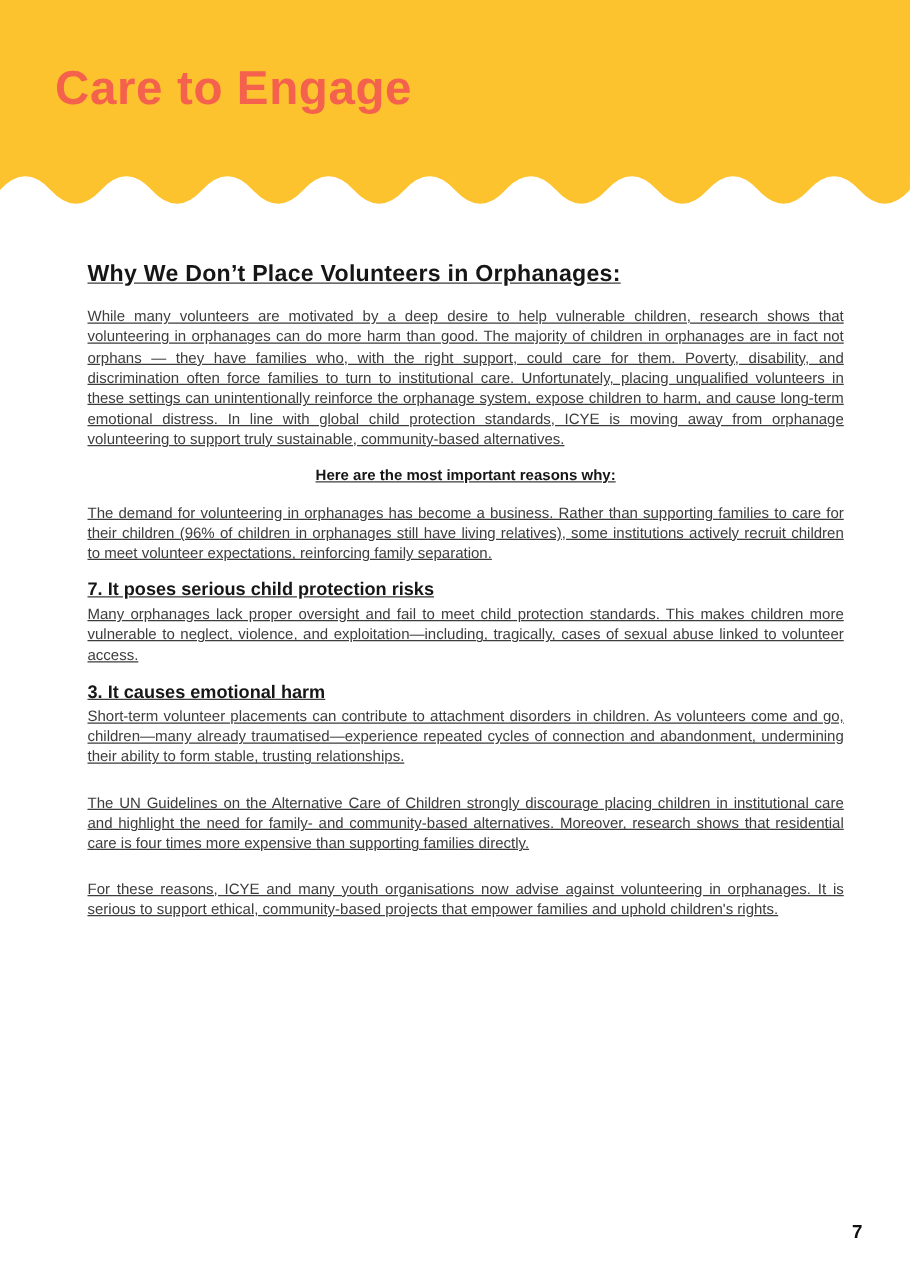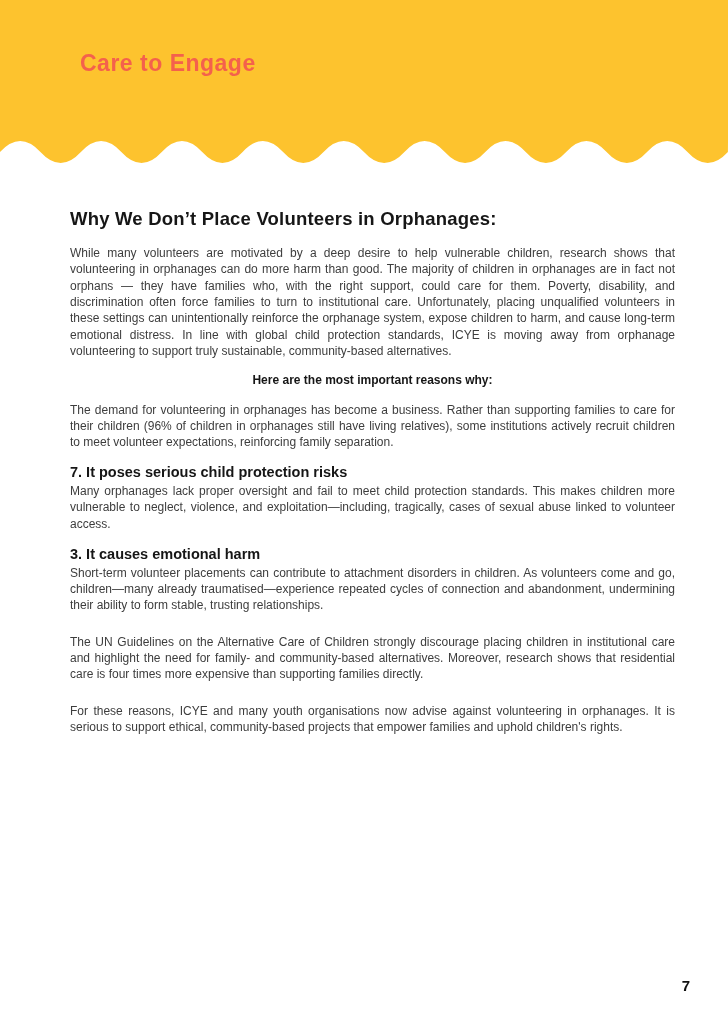--- a/index.html
+++ b/index.html
@@ -16,31 +16,32 @@
     position:relative;
     width:728px;height:1030px;
     background:var(--page-bg);
     overflow:hidden;
   }
   .banner{
     width:728px;height:140px;
     background:var(--yellow);
   }
   .banner-title{
-    padding:50px 0 0 80px;
-    font-size:23px;
+    padding:50px 0 0 44px;
+    font-size:38px;
     font-weight:bold;
     letter-spacing:.5px;
     color:var(--coral);
   }
   .wave{display:block;width:728px;height:24px;}
   .wave path{fill:var(--yellow);}
   .content{
     padding:44px 53px 0 70px;
     color:var(--body);
+    text-decoration:underline;
   }
   .section-heading{
     font-size:18.5px;
     font-weight:bold;
     color:var(--heading);
     margin:0 0 15px 0;
     letter-spacing:.2px;
   }
   .body-text{
     font-size:12px;

